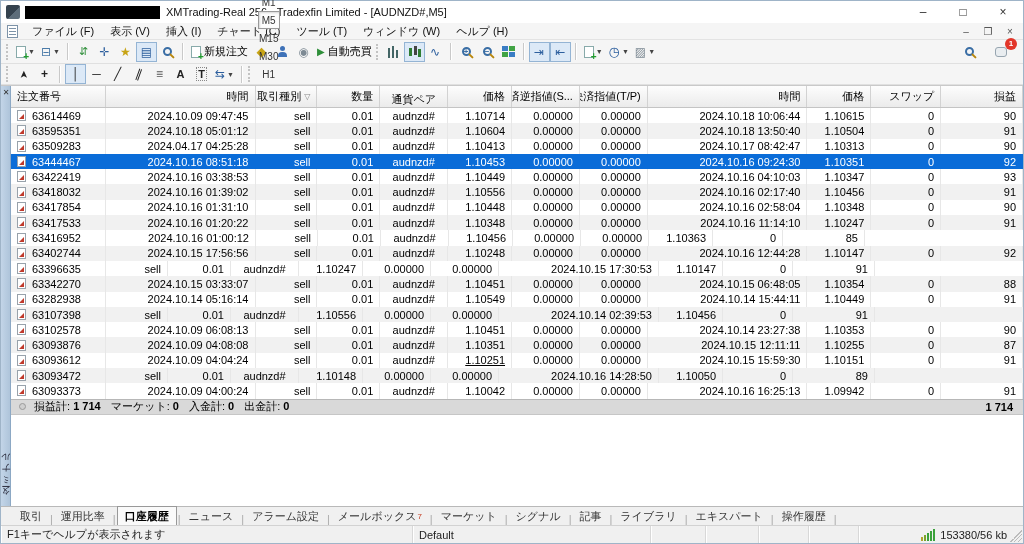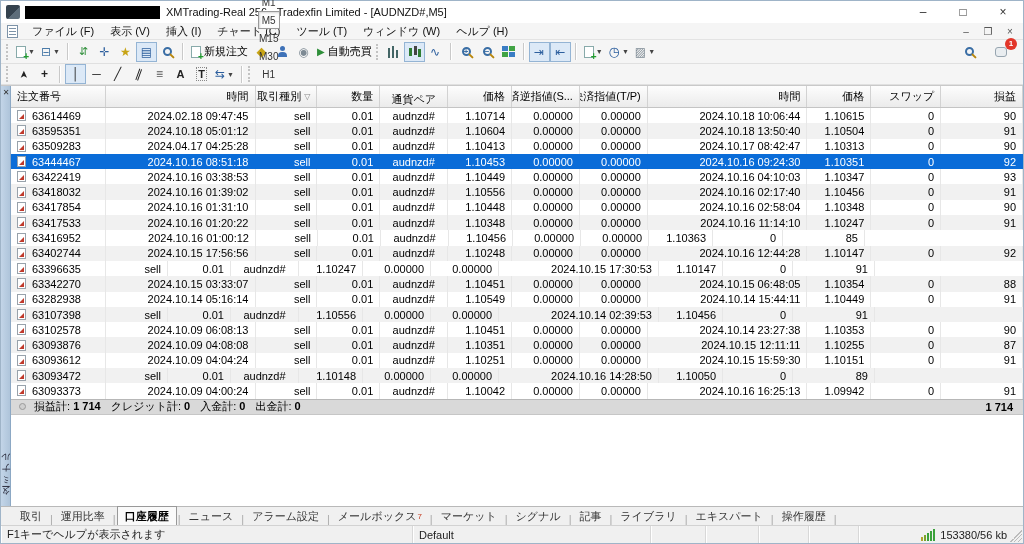--- a/index.html
+++ b/index.html
@@ -335,21 +335,21 @@
             <span>損益</span>
           </div>
         </div>
       <div class="tbody" id="tbody">
           <div class="row">
             <div class="cell" style="width: 95px;">
               <span class="rowdoc"></span>
               <span>63614469</span>
             </div>
             <div class="cell r" style="width: 150px;">
-              <span>2024.02.18 09:47:45</span>
+              <span>2024.10.09 09:47:45</span>
             </div>
             <div class="cell r" style="width: 62px;">
               <span>sell</span>
             </div>
             <div class="cell r" style="width: 63px;">
               <span>0.01</span>
             </div>
             <div class="cell c" style="width: 68px;">
               <span>audnzd#</span>
             </div>
@@ -961,21 +961,21 @@
             </div>
             <div class="cell r" style="width: 62px;">
               <span>sell</span>
             </div>
             <div class="cell r" style="width: 63px;">
               <span>0.01</span>
             </div>
             <div class="cell c" style="width: 68px;">
               <span>audnzd#</span>
             </div>
-            <div class="cell r" style="width: 64px;">
+            <div class="cell r" style="width: 64px; text-decoration: underline;">
               <span>1.10251</span>
             </div>
             <div class="cell r" style="width: 68px;">
               <span>0.00000</span>
             </div>
             <div class="cell r" style="width: 68px;">
               <span>0.00000</span>
             </div>
             <div class="cell r" style="width: 160px;">
               <span>2024.10.15 15:59:30</span>
@@ -1062,21 +1062,21 @@
               <span>0</span>
             </div>
             <div class="cell r" style="width: 82px;">
               <span>91</span>
             </div>
           </div>
         </div>
       <div class="summary">
         <span class="sumdot"></span>
         <span class="sumpair"><span>損益計:</span> <b>1 714</b></span>
-        <span class="sumpair"><span>クレジット計:</span> <b>0</b></span>
+        <span class="sumpair"><span>マーケット:</span> <b>0</b></span>
         <span class="sumpair"><span>入金計:</span> <b>0</b></span>
         <span class="sumpair"><span>出金計:</span> <b>0</b></span>
         <span class="sumtotal">1 714</span>
       </div>
     </div>
   </div>
 
   <div class="tabbar" id="tabbar">
       <div class="tab">
         <span>取引</span>

